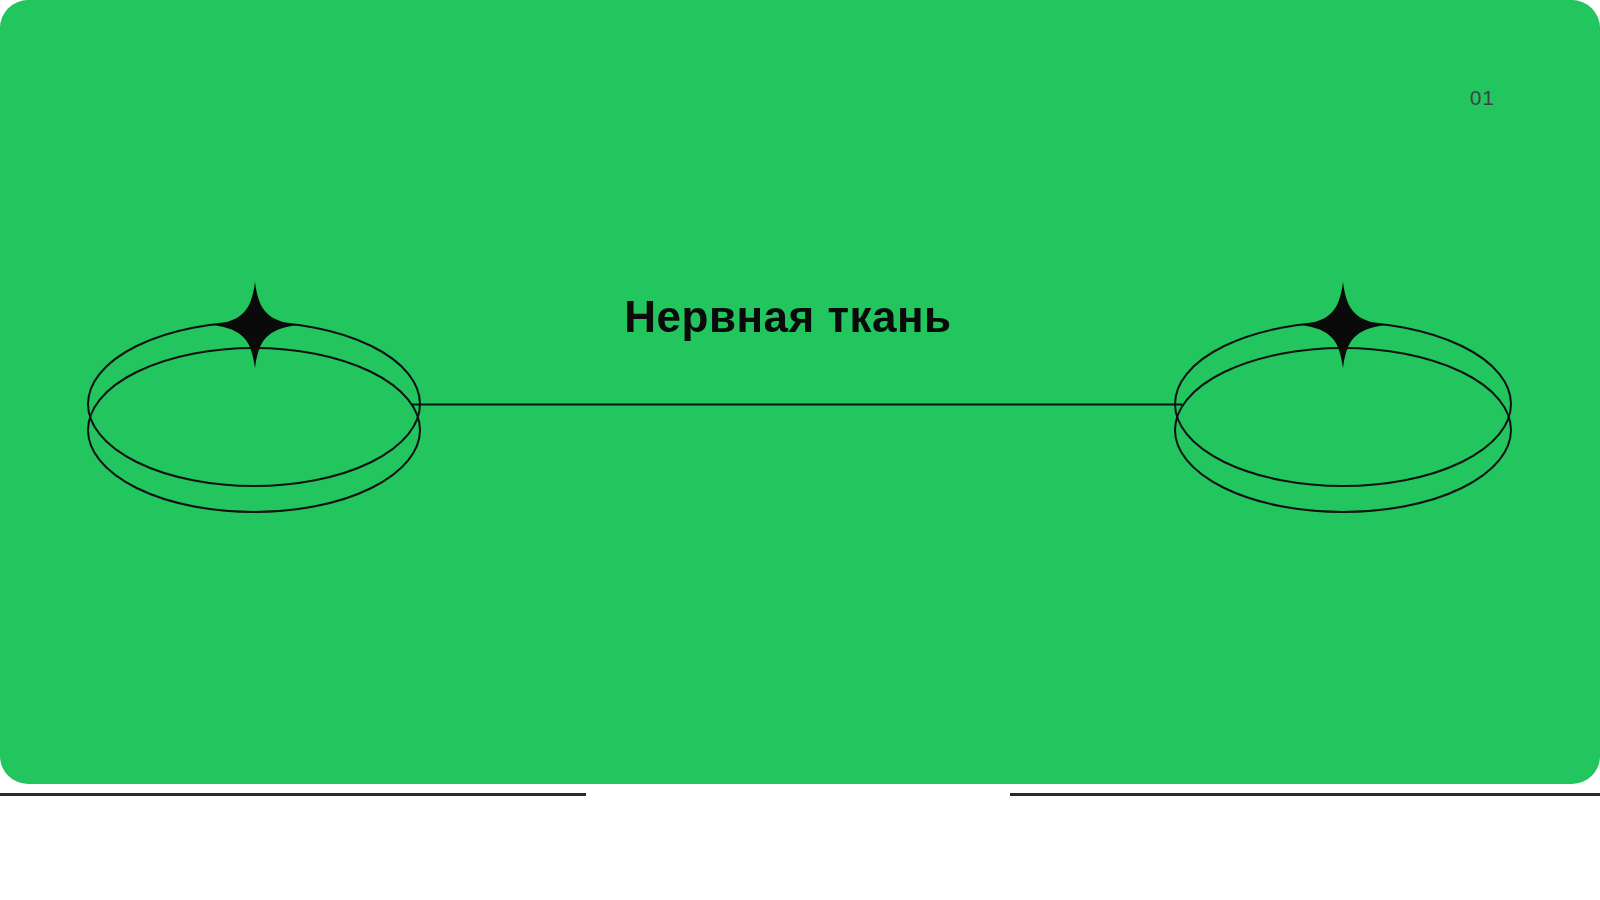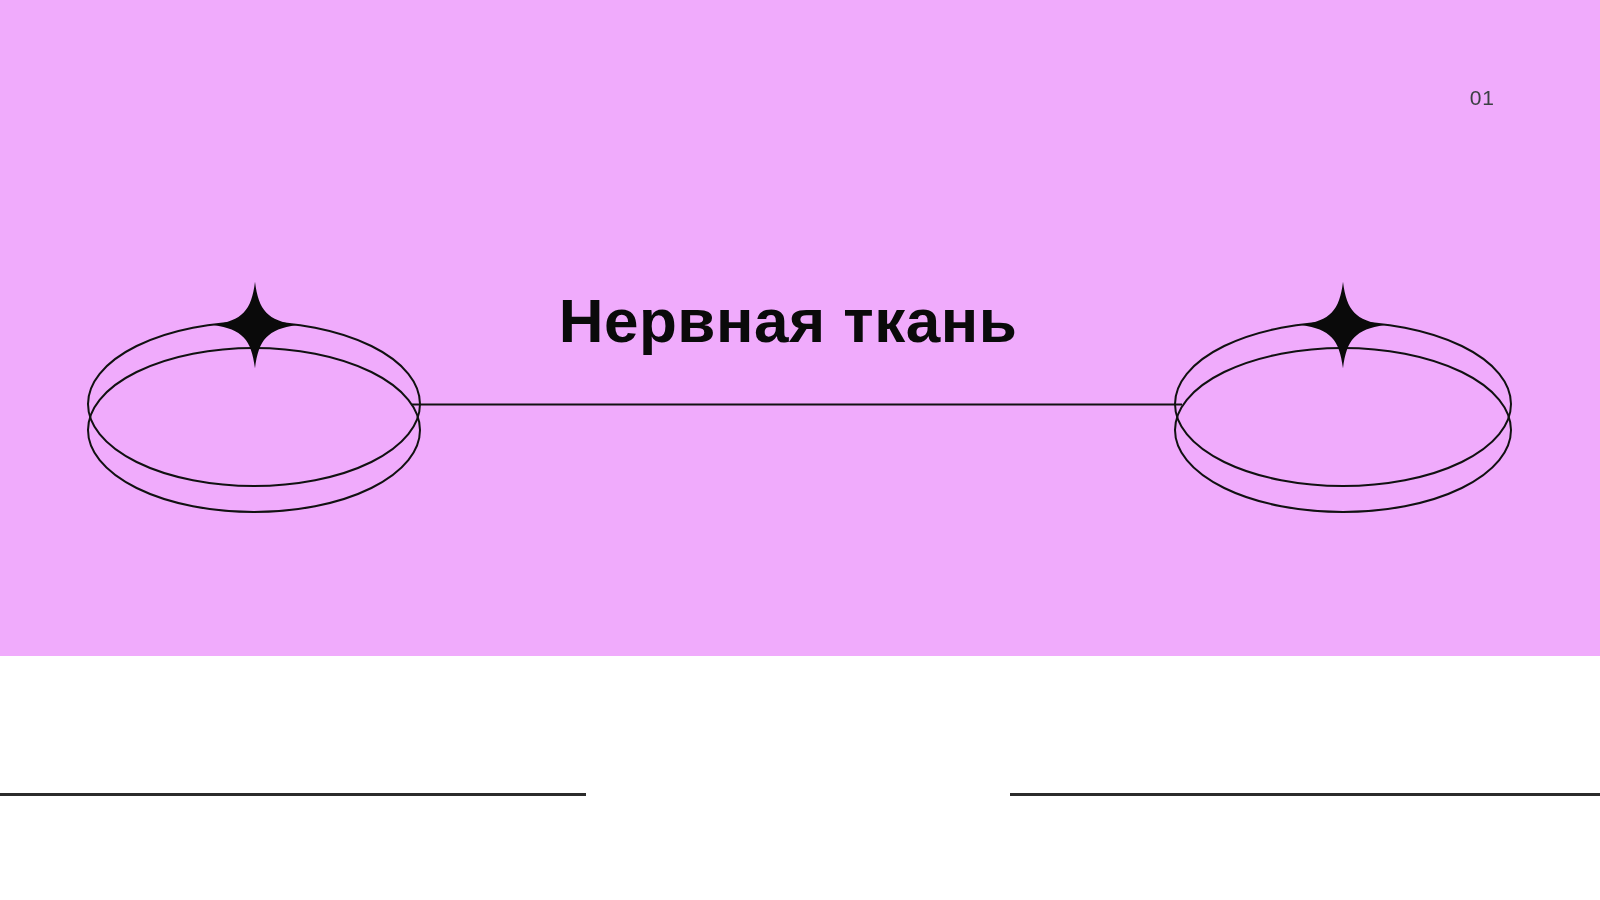--- a/index.html
+++ b/index.html
@@ -9,22 +9,23 @@
   body {
     width: 1600px;
     height: 900px;
     background: #ffffff;
     font-family: "Liberation Sans", sans-serif;
     overflow: hidden;
   }
   #slide {
     position: relative;
     width: 1600px;
-    height: 656px;
-    background: #f0abfc;
+    height: 784px;
+    background: #22c55e;
+    border-radius: 28px;
   }
 
   
   #page-number {
     position: absolute;
     top: 86px;
     right: 105px;
     font-size: 21px;
     letter-spacing: 1px;
     color: #3b4043;
@@ -45,23 +46,23 @@
   
   #title-block {
     position: absolute;
     left: 0;
     top: 276px;
     width: 1600px;
     text-align: center;
   }
   #slide-title {
     display: inline-block;
-    margin: 10px;
+    margin: 16px;
     font-family: "Liberation Sans", sans-serif;
-    font-size: 62px;
+    font-size: 44px;
     font-weight: bold;
     letter-spacing: 0.5px;
     color: #0a0a0a;
     line-height: 1.12;
     transform: translateX(-12px);
   }
 
   #subtitle-block {
     position: absolute;
     left: 0;

